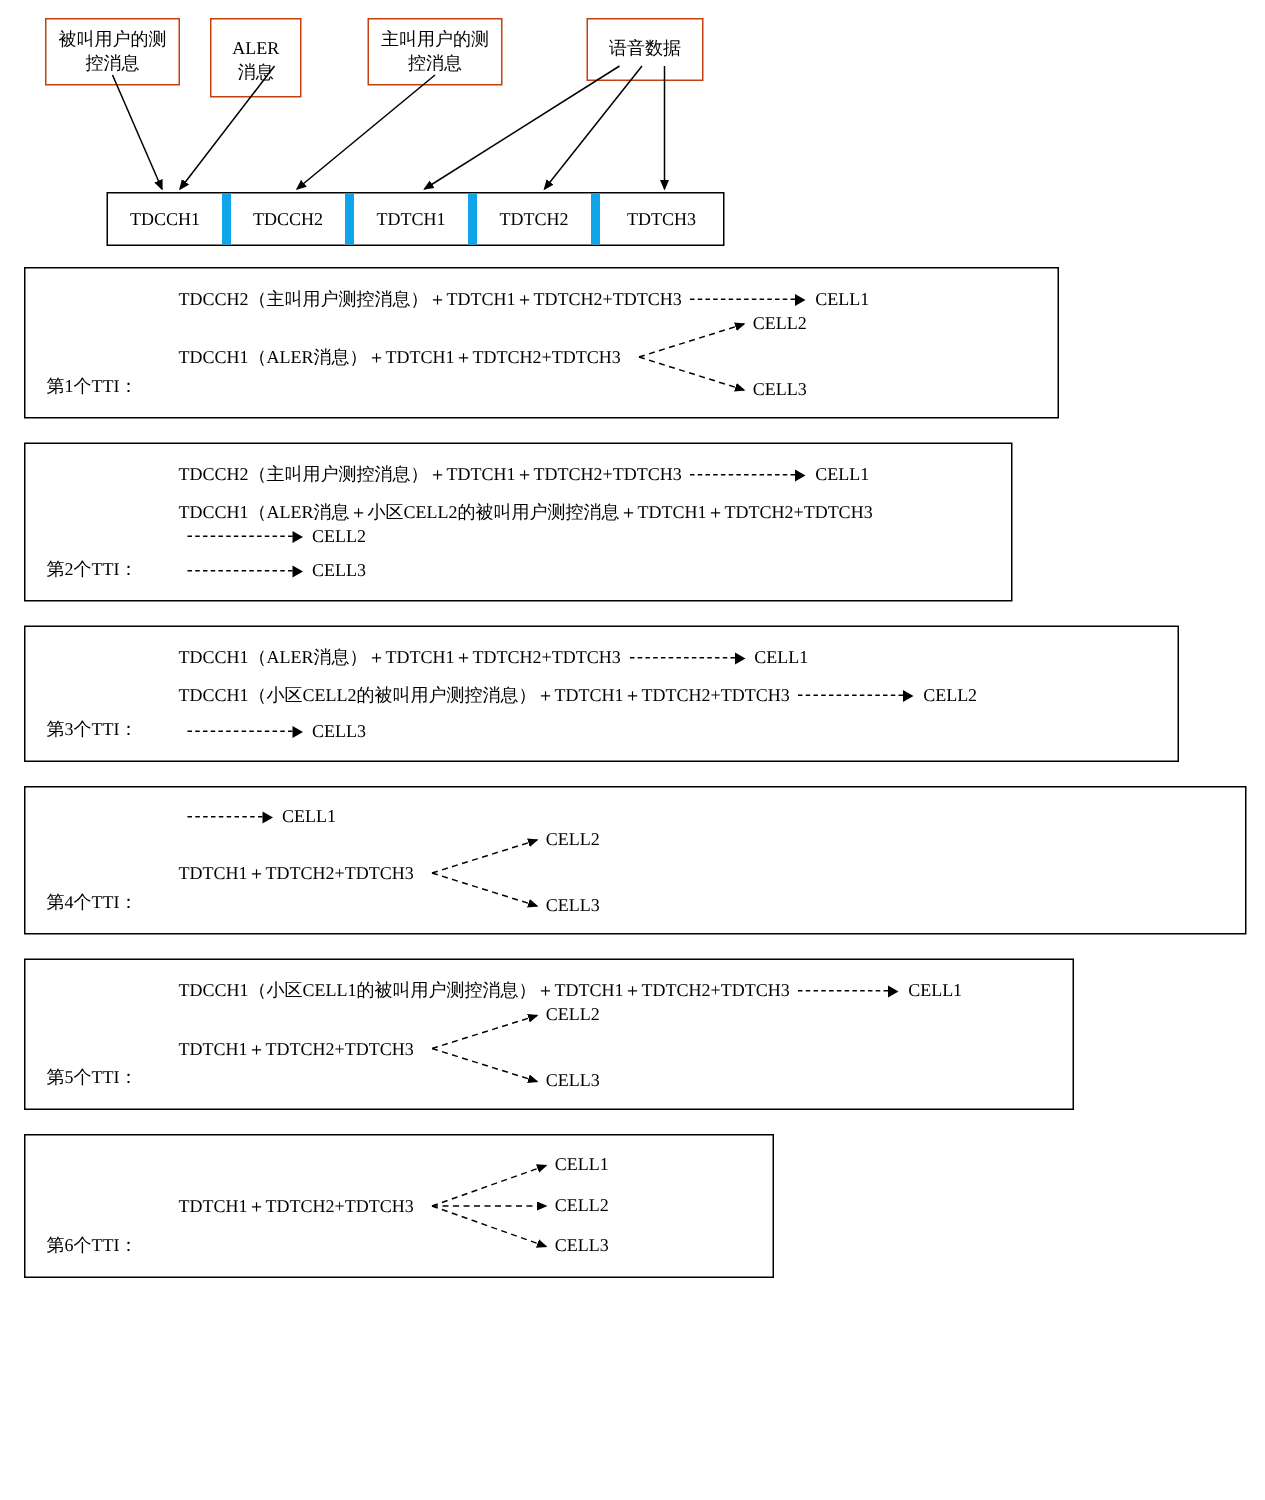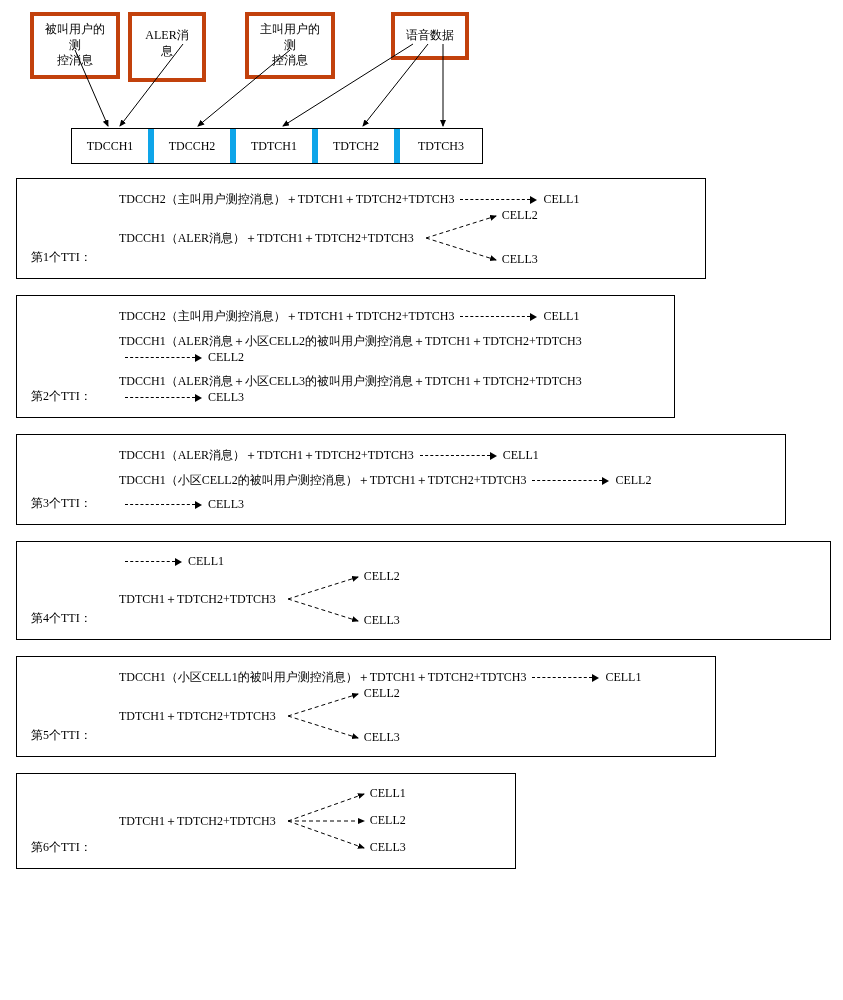--- a/index.html
+++ b/index.html
@@ -10,21 +10,21 @@
     font-size: 12px;
     background: #fff;
     width: 843px;
   }
   .top-area {
     position: relative;
     height: 170px;
   }
   .src-box {
     position: absolute;
-    border: 4px solid #c2410c;
+    border: 1px solid #c2410c;
     padding: 6px 8px;
     text-align: center;
     line-height: 1.3;
     background: #fff;
   }
   .ch-row {
     position: absolute;
     display: flex;
     border: 1px solid #000;
   }
@@ -68,21 +68,21 @@
   .cell-lbl { white-space: nowrap; }
   svg.fork { display: block; }
   .fork-wrap { display: inline-block; vertical-align: middle; margin-left: 10px; position: relative; }
   .fork-lbl { position: absolute; white-space: nowrap; }
 </style>
 </head>
 <body>
 
 <div class="top-area">
   <div class="src-box" style="left:22px; top:4px; width:90px;"><span>被叫用户的测<br>控消息</span></div>
-  <div class="src-box" style="left:120px; top:4px; width:78px; padding-top:12px; padding-bottom:19px;"><span>ALER消息</span></div>
+  <div class="src-box" style="left:132px; top:4px; width:61px; padding-top:12px; padding-bottom:8px;"><span>ALER消息</span></div>
   <div class="src-box" style="left:237px; top:4px; width:90px;"><span>主叫用户的测<br>控消息</span></div>
   <div class="src-box" style="left:383px; top:4px; width:78px; padding-top:12px; padding-bottom:12px;"><span>语音数据</span></div>
 
   <div class="ch-row" style="left:63px; top:120px;">
     <div class="ch-cell">
         <span>TDCCH1</span>
       </div>
     <div class="ch-cell">
         <span>TDCCH2</span>
       </div>
@@ -164,21 +164,20 @@
           </div>
           <div class="flow-line">
             <span class="expr">TDCCH1（ALER消息＋小区CELL2的被叫用户测控消息＋TDTCH1＋TDTCH2+TDTCH3</span>
             <span class="dash-arrow">
               <span class="dash-line" style="width: 70px;"></span>
               <span class="arr-head"></span>
             </span>
             <span class="cell-lbl">CELL2</span>
           </div>
           <div class="flow-line">
-            <span class="expr">TDCCH1（ALER消息＋小区CELL3的被叫用户测控消息＋TDTCH1＋TDTCH2+TDTCH3</span>
             <span class="dash-arrow">
               <span class="dash-line" style="width: 70px;"></span>
               <span class="arr-head"></span>
             </span>
             <span class="cell-lbl">CELL3</span>
           </div>
         </div>
       </div>
     </div>
     <div class="tti-box" style="width: 770px;">

